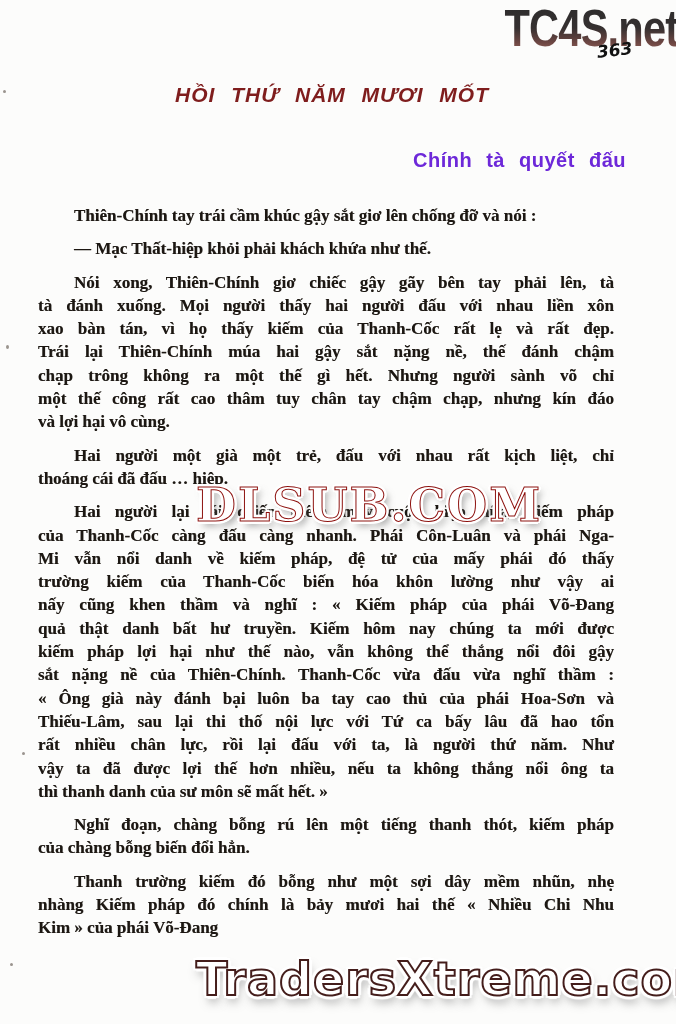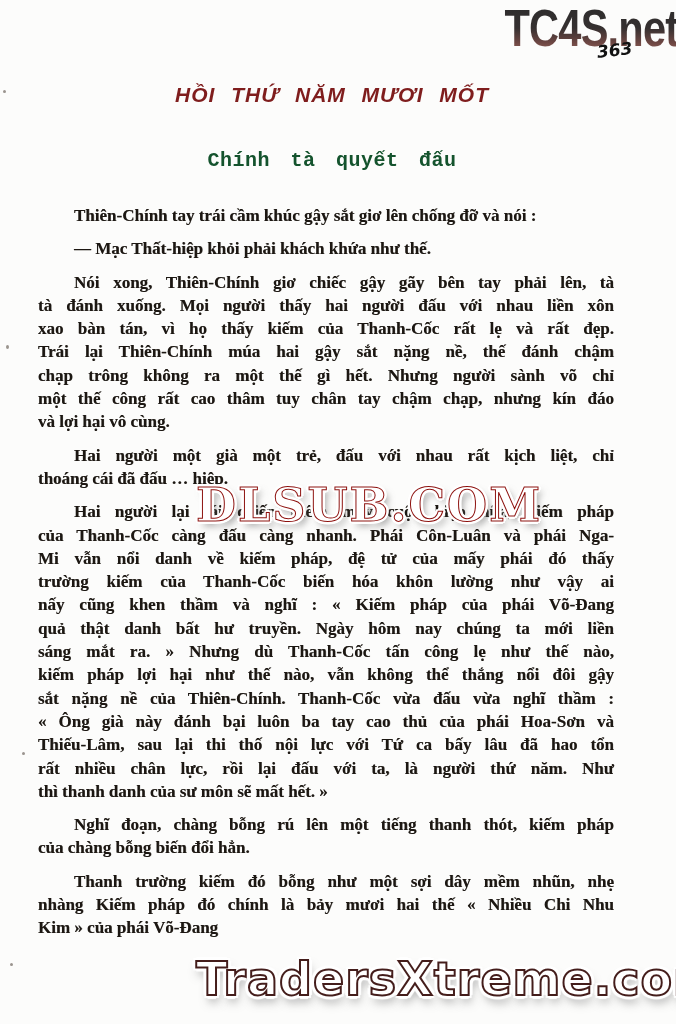--- a/index.html
+++ b/index.html
@@ -56,27 +56,27 @@
     letter-spacing: 1px;
     word-spacing: 9px;
     color: #7f1d1d;
   }
 
   .section-title {
     position: absolute;
     top: 149px;
     left: 38px;
     width: 588px;
-    text-align: center;
-    font-family: Liberation Mono, monospace;
+    text-align: right;
+    font-family: Liberation Sans, sans-serif;
     font-weight: 700;
     font-size: 20px;
     letter-spacing: 0.5px;
     word-spacing: 8px;
-    color: #14532d;
+    color: #6d28d9;
   }
 
   .body-text {
     position: absolute;
     top: 204px;
     left: 38px;
     width: 588px;
     font-size: 17px;
     line-height: 23.3px;
     font-weight: 700;
@@ -178,27 +178,27 @@
       <div class="para">
         <div class="line">Hai người một già một trẻ, đấu với nhau rất kịch liệt, chỉ</div>
         <div class="line last">thoáng cái đã đấu … hiệp.</div>
       </div>
       <div class="para">
         <div class="line">Hai người lại tái chiến thêm mấy cuộc hiệp nữa, kiếm pháp</div>
         <div class="line">của Thanh-Cốc càng đấu càng nhanh. Phái Côn-Luân và phái Nga-</div>
         <div class="line">Mi vẫn nổi danh về kiếm pháp, đệ tử của mấy phái đó thấy</div>
         <div class="line">trường kiếm của Thanh-Cốc biến hóa khôn lường như vậy ai</div>
         <div class="line">nấy cũng khen thầm và nghĩ : « Kiếm pháp của phái Võ-Đang</div>
-        <div class="line">quả thật danh bất hư truyền. Ngày hôm nay chúng ta mới liền</div>
-        <div class="line">sáng mắt ra. » Nhưng dù Thanh-Cốc tấn công lẹ như thế nào,</div>
+        <div class="line">quả thật danh bất hư truyền. Kiếm hôm nay chúng ta mới được</div>
         <div class="line">kiếm pháp lợi hại như thế nào, vẫn không thể thắng nổi đôi gậy</div>
         <div class="line">sắt nặng nề của Thiên-Chính. Thanh-Cốc vừa đấu vừa nghĩ thầm :</div>
         <div class="line">« Ông già này đánh bại luôn ba tay cao thủ của phái Hoa-Sơn và</div>
         <div class="line">Thiếu-Lâm, sau lại thi thố nội lực với Tứ ca bấy lâu đã hao tổn</div>
         <div class="line">rất nhiều chân lực, rồi lại đấu với ta, là người thứ năm. Như</div>
+        <div class="line">vậy ta đã được lợi thế hơn nhiều, nếu ta không thắng nổi ông ta</div>
         <div class="line last">thì thanh danh của sư môn sẽ mất hết. »</div>
       </div>
       <div class="para">
         <div class="line">Nghĩ đoạn, chàng bỗng rú lên một tiếng thanh thót, kiếm pháp</div>
         <div class="line last">của chàng bỗng biến đổi hẳn.</div>
       </div>
       <div class="para">
         <div class="line">Thanh trường kiếm đó bỗng như một sợi dây mềm nhũn, nhẹ</div>
         <div class="line">nhàng Kiếm pháp đó chính là bảy mươi hai thế « Nhiều Chi Nhu</div>
         <div class="line last">Kim » của phái Võ-Đang</div>

